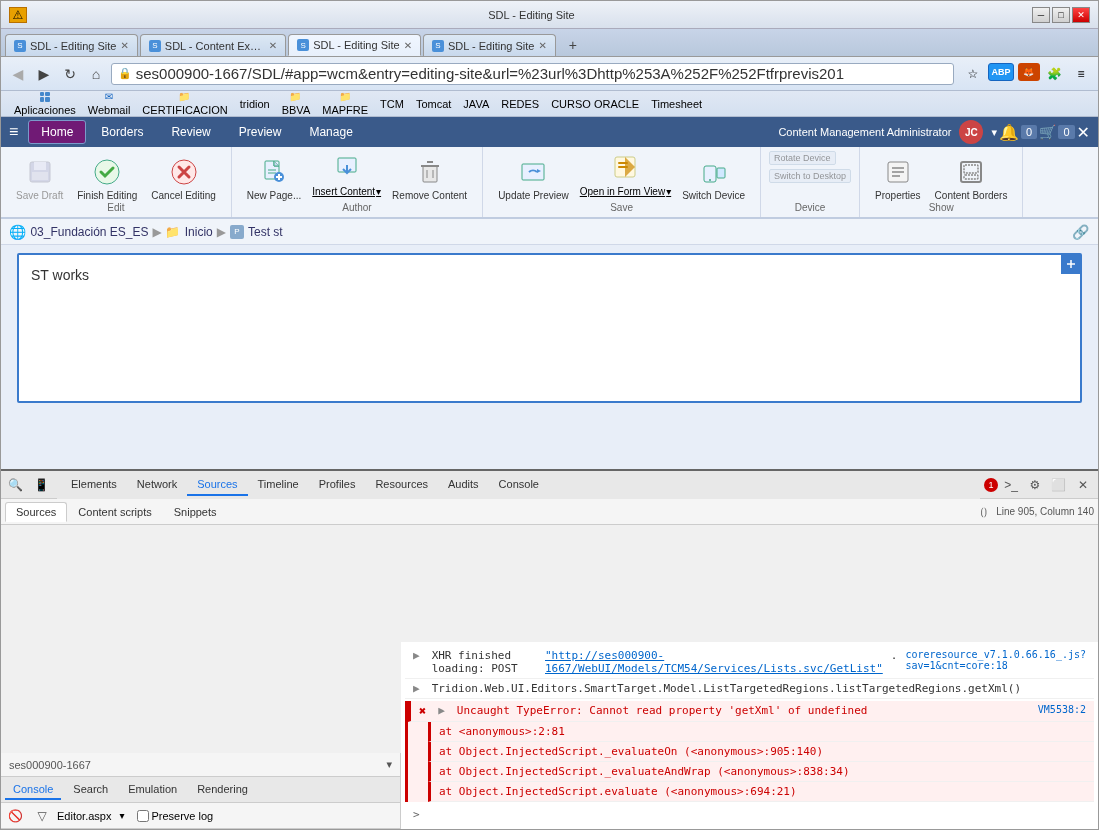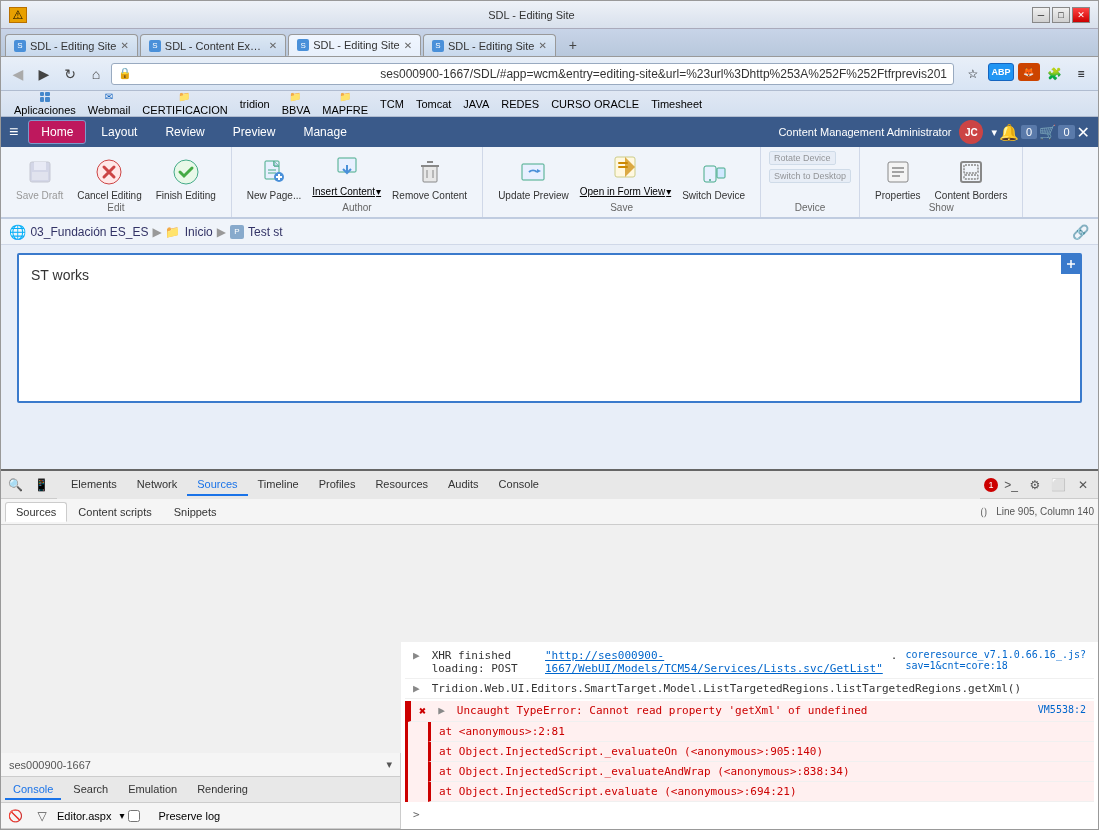--- a/index.html
+++ b/index.html
@@ -21,33 +21,33 @@
     .tab { display: flex; align-items: center; height: 22px; padding: 0 8px; border: 1px solid #999; border-bottom: none; border-radius: 4px 4px 0 0; background: linear-gradient(to bottom, #dce8f4, #c8d8ec); font-size: 11px; color: #333; gap: 4px; cursor: pointer; margin-right: 2px; max-width: 160px; }
     .tab.active { background: linear-gradient(to bottom, #f0f6ff, #e8f0fb); border-bottom: 1px solid #e8f0fb; }
     .tab-close { color: #666; font-size: 10px; }
     .tab-favicon { width: 12px; height: 12px; background: #4a90d9; border-radius: 2px; font-size: 8px; color: white; display: flex; align-items: center; justify-content: center; }
 
     
     .nav-bar { background: linear-gradient(to bottom, #e8eff8, #d8e4f4); height: 34px; display: flex; align-items: center; padding: 0 6px; gap: 4px; border-bottom: 1px solid #b0bcd0; }
     .nav-btn { width: 22px; height: 22px; display: flex; align-items: center; justify-content: center; border: 1px solid transparent; border-radius: 3px; cursor: pointer; font-size: 14px; color: #444; }
     .nav-btn.disabled { color: #aaa; cursor: default; }
     .address-bar { flex: 1; height: 22px; border: 1px solid #99aac0; border-radius: 3px; background: white; padding: 0 6px; font-size: 11px; color: #333; display: flex; align-items: center; overflow: hidden; }
-    .address-text { flex: 1; font-size: 12px; white-space: nowrap; overflow: hidden; text-align: right; }
+    .address-text { flex: 1; font-size: 15px; white-space: nowrap; overflow: hidden; }
     .nav-icons { display: flex; gap: 4px; margin-left: 4px; }
     .nav-icon-btn { width: 22px; height: 22px; display: flex; align-items: center; justify-content: center; cursor: pointer; font-size: 12px; }
     .abp-btn { background: #2196F3; color: white; border-radius: 3px; width: 26px; height: 18px; font-size: 9px; font-weight: bold; display: flex; align-items: center; justify-content: center; border: 1px solid #1565C0; }
 
     
     .bookmarks-bar { background: linear-gradient(to bottom, #e0e8f4, #d4e0f0); height: 26px; display: flex; align-items: center; padding: 0 8px; gap: 2px; border-bottom: 1px solid #b0bcd0; font-size: 11px; overflow: hidden; }
     .bookmark-item { display: flex; align-items: center; gap: 2px; padding: 2px 5px; cursor: pointer; border-radius: 3px; white-space: nowrap; flex-direction: column; }
     .grid-icon { display: grid; grid-template-columns: 1fr 1fr; gap: 1px; width: 10px; height: 10px; }
     .grid-dot { background: #4488cc; border-radius: 1px; }
     .ribbon-nav { height: 30px; display: flex; align-items: center; background: #3a5a8a; padding: 0 8px; gap: 2px; }
     .ribbon-nav-btn { color: white; padding: 4px 12px; font-size: 12px; cursor: pointer; border-radius: 3px; border: 1px solid transparent; }
-    .ribbon-nav-btn.active { background: #be185d; border-color: #7a9aca; }
+    .ribbon-nav-btn.active { background: #701a75; border-color: #7a9aca; }
     .ribbon-title { color: white; font-size: 11px; margin-left: auto; display: flex; align-items: center; gap: 8px; }
     .ribbon-hamburger { color: white; cursor: pointer; font-size: 16px; margin-right: 8px; }
     .ribbon-user-badge { background: #cc4444; color: white; border-radius: 50%; width: 24px; height: 24px; display: flex; align-items: center; justify-content: center; font-size: 10px; font-weight: bold; }
 
     .ribbon-toolbar { background: #f0f4fa; height: 72px; display: flex; align-items: stretch; border-bottom: 2px solid #c0cce0; }
     .ribbon-group { display: flex; align-items: flex-start; padding: 4px 8px; border-right: 1px solid #d0d8e8; position: relative; }
     .ribbon-group-label { position: absolute; bottom: 4px; left: 0; right: 0; text-align: center; font-size: 10px; color: #666; }
     .ribbon-btn { display: flex; flex-direction: column; align-items: center; padding: 4px 6px; cursor: pointer; border-radius: 3px; min-width: 44px; border: 1px solid transparent; }
     .ribbon-btn-icon { width: 32px; height: 32px; display: flex; align-items: center; justify-content: center; margin-bottom: 2px; }
     .ribbon-btn-label { font-size: 10px; color: #333; white-space: nowrap; }
@@ -80,21 +80,21 @@
     .sources-tab { padding: 3px 10px; font-size: 11px; cursor: pointer; color: #333; border: 1px solid transparent; }
     .sources-tab.active { background: white; border-color: #ccc; border-bottom-color: white; border-radius: 3px 3px 0 0; }
     .sources-body { display: flex; flex: 1; overflow: hidden; align-items: flex-end; }
     .sources-sidebar { width: 400px; border-right: 1px solid #ccc; background: #f5f5f5; display: flex; flex-direction: column; }
     .sources-file-bar { height: 24px; display: flex; align-items: center; padding: 0 8px; border-bottom: 1px solid #ccc; font-size: 11px; color: #555; gap: 4px; }
     .console-tabs { display: flex; align-items: center; padding: 0 4px; border-bottom: 1px solid #ccc; background: #e8e8e8; height: 26px; gap: 4px; }
     .console-tab { padding: 3px 8px; font-size: 11px; cursor: pointer; color: #333; border-bottom: 2px solid transparent; }
     .console-tab.active { border-bottom-color: #1a73e8; color: #1a73e8; }
     .console-body { flex: 1; overflow-y: auto; background: white; padding: 4px; font-family: monospace; font-size: 11px; }
     .console-filter-bar { height: 26px; display: flex; align-items: center; padding: 0 4px; border-bottom: 1px solid #ccc; background: #f5f5f5; gap: 4px; font-size: 11px; }
-    .console-checkbox { font-size: 11px; display: flex; align-items: center; gap: 18px; }
+    .console-checkbox { font-size: 11px; display: flex; align-items: center; gap: 2px; margin-left: 9px; }
     .console-line { padding: 3px 8px; border-bottom: 1px solid #f0f0f0; display: flex; align-items: flex-start; gap: 8px; }
     .console-line.xhr { color: #333; }
     .console-line.info { color: #333; }
     .console-line.error { background: #fff0f0; border-left: 3px solid #cc0000; color: #cc0000; }
     .console-expand { color: #888; cursor: pointer; margin-right: 4px; }
     .console-link { color: #0066cc; text-decoration: underline; cursor: pointer; }
     .console-location { margin-left: auto; color: #0066cc; cursor: pointer; font-size: 10px; }
     .console-indent { margin-left: 20px; color: #333; }
     .error-badge { background: #cc0000; color: white; border-radius: 50%; width: 14px; height: 14px; font-size: 9px; display: flex; align-items: center; justify-content: center; }
     .prompt-indicator { color: #666; font-family: monospace; }
@@ -207,21 +207,21 @@
     <div class="bookmark-item">
       <span>Timesheet</span>
     </div>
   </div>
 
   <div style="display:flex;flex-direction:column;flex:1;overflow:hidden;">
 
     <div class="ribbon-nav">
       <div class="ribbon-hamburger">≡</div>
       <div class="ribbon-nav-btn active">Home</div>
-      <div class="ribbon-nav-btn">Layout</div>
+      <div class="ribbon-nav-btn">Borders</div>
       <div class="ribbon-nav-btn">Review</div>
       <div class="ribbon-nav-btn">Preview</div>
       <div class="ribbon-nav-btn">Manage</div>
       <div class="ribbon-title">
         <span>Content Management Administrator</span>
         <div class="ribbon-user-badge">JC</div>
         <div style="display:flex;align-items:center;gap:2px;color:white;font-size:11px;">
           <span>▾</span>
           <span style="font-size:16px;cursor:pointer;">🔔</span>
           <span style="background:#5a7aaa;padding:1px 5px;border-radius:2px;">0</span>
@@ -241,34 +241,34 @@
                 <rect x="4" y="4" width="20" height="20" rx="2" fill="#aac" stroke="#889"></rect>
                 <rect x="8" y="4" width="12" height="8" fill="#dde"></rect>
                 <rect x="6" y="14" width="16" height="8" fill="#ccd"></rect>
               </svg>
           </div>
           <div class="ribbon-btn-label">Save Draft</div>
         </div>
         <div class="ribbon-btn">
           <div class="ribbon-btn-icon">
             <svg width="28" height="28" viewBox="0 0 28 28">
+                <circle cx="14" cy="14" r="12" fill="#e8f8e8" stroke="#4a8"></circle>
+                <path d="M8 14 L12 18 L20 10" stroke="#4a4" stroke-width="3" fill="none" stroke-linecap="round"></path>
+              </svg>
+          </div>
+          <div class="ribbon-btn-label">Finish Editing</div>
+        </div>
+        <div class="ribbon-btn">
+          <div class="ribbon-btn-icon">
+            <svg width="28" height="28" viewBox="0 0 28 28">
                 <circle cx="14" cy="14" r="12" fill="#ffe8e8" stroke="#c44"></circle>
                 <path d="M9 9 L19 19 M19 9 L9 19" stroke="#c44" stroke-width="3" stroke-linecap="round"></path>
               </svg>
           </div>
           <div class="ribbon-btn-label">Cancel Editing</div>
-        </div>
-        <div class="ribbon-btn">
-          <div class="ribbon-btn-icon">
-            <svg width="28" height="28" viewBox="0 0 28 28">
-                <circle cx="14" cy="14" r="12" fill="#e8f8e8" stroke="#4a8"></circle>
-                <path d="M8 14 L12 18 L20 10" stroke="#4a4" stroke-width="3" fill="none" stroke-linecap="round"></path>
-              </svg>
-          </div>
-          <div class="ribbon-btn-label">Finish Editing</div>
         </div>
         <div class="ribbon-group-label">Edit</div>
       </div>
 
       <div class="ribbon-group" style="padding-bottom:18px;">
         <div class="ribbon-btn">
           <div class="ribbon-btn-icon">
             <svg width="28" height="28" viewBox="0 0 28 28">
                 <rect x="5" y="3" width="14" height="18" rx="1" fill="#e8f0ff" stroke="#4a8"></rect>
                 <path d="M14 3 L19 8 L14 8 Z" fill="#c8d8f0" stroke="#4a8"></path>

